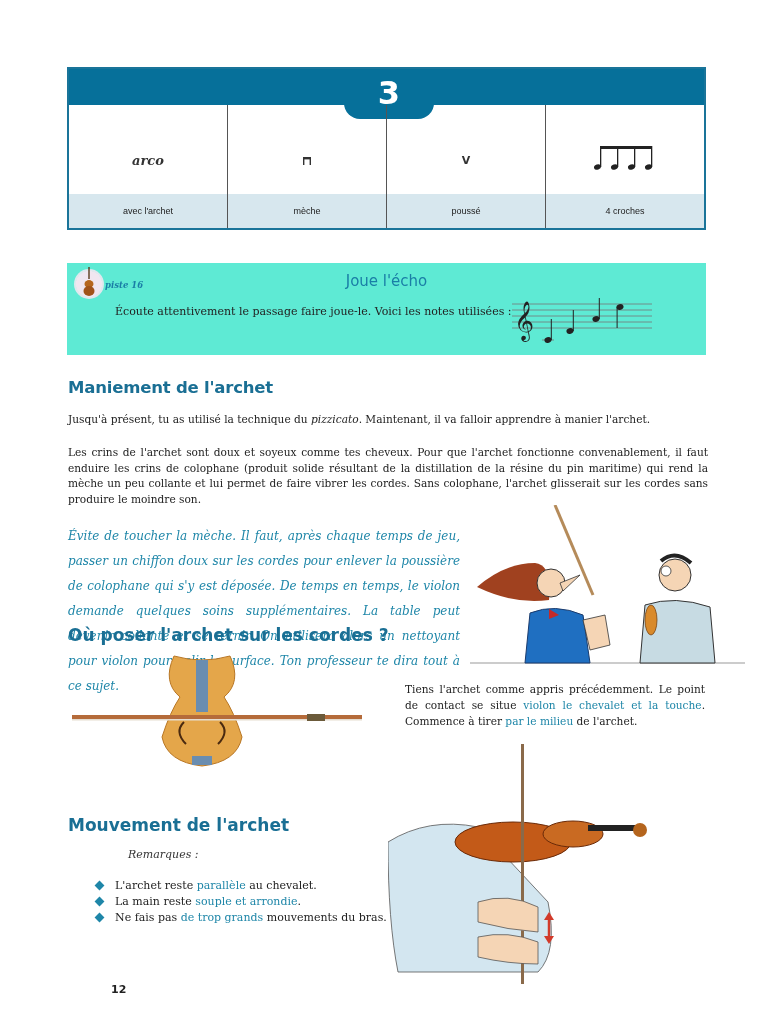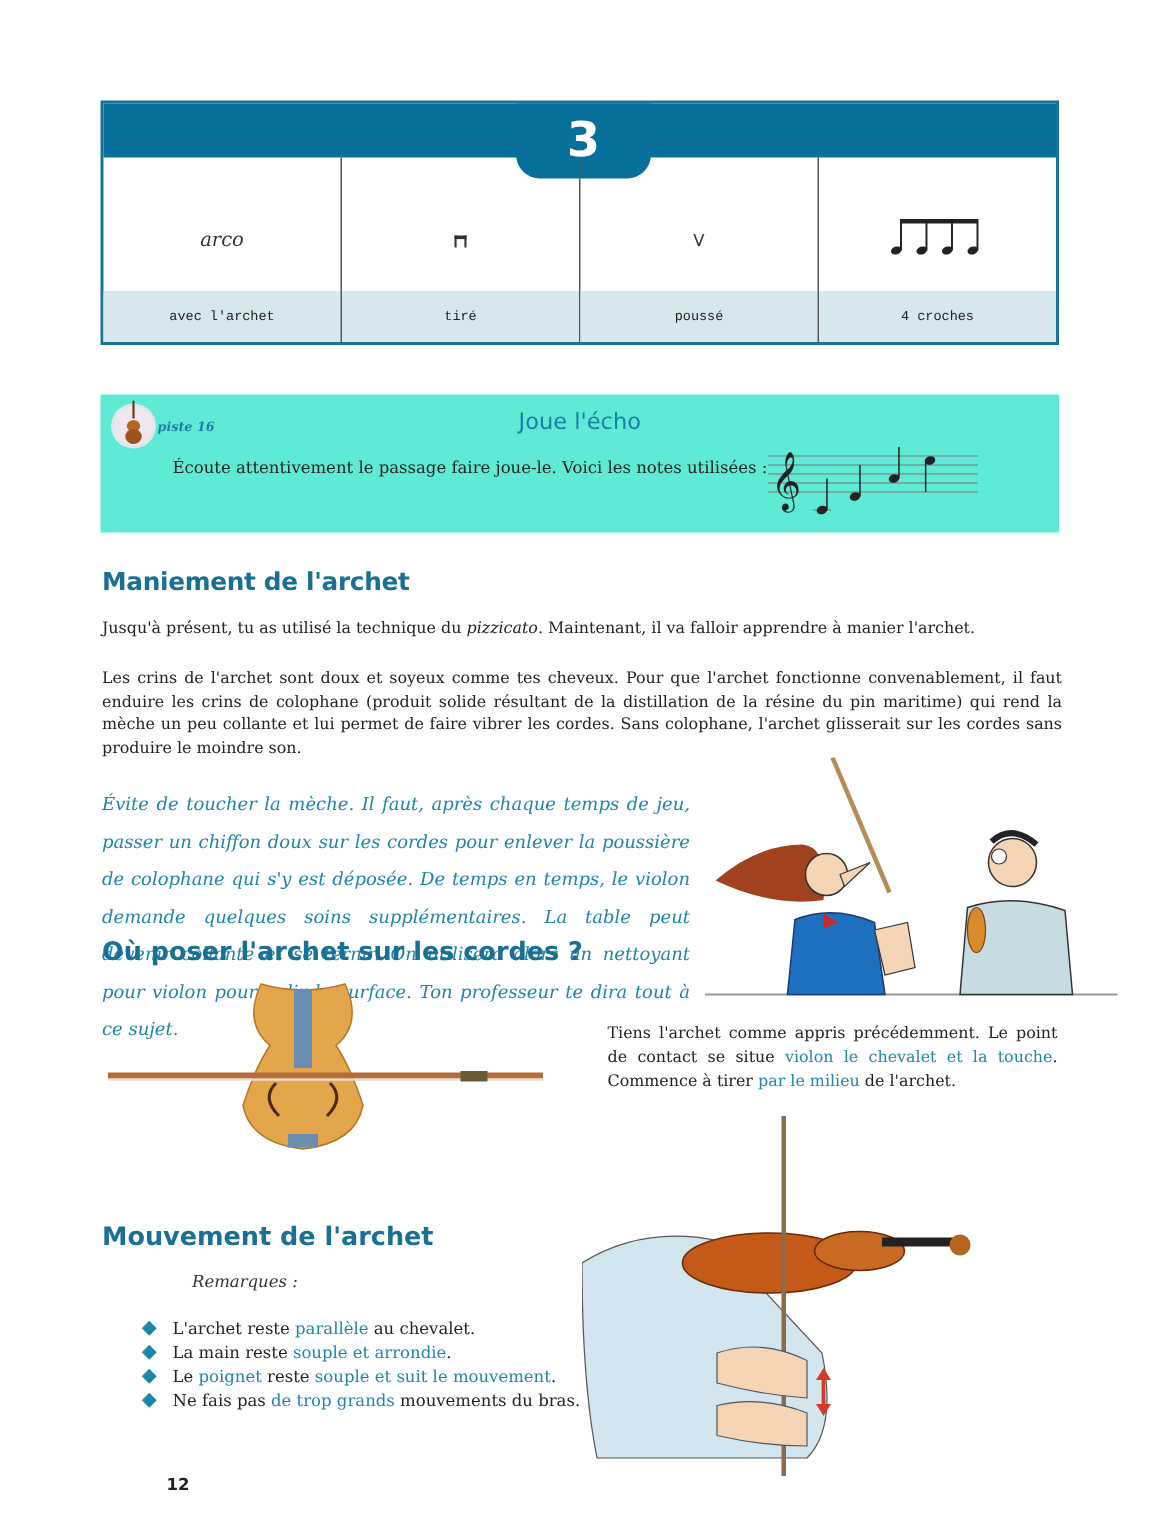--- a/index.html
+++ b/index.html
@@ -7,22 +7,22 @@
   body { position: relative; font-family: "DejaVu Serif", serif; color: #222; }
 
   
   .summary-box { position: absolute; left: 67px; top: 67px; width: 639px; height: 163px; border: 2px solid #1a7499; background: #fff; }
   .summary-bar { position: absolute; left: 0; top: 0; width: 100%; height: 36px; background: #06709a; }
   .summary-tab { position: absolute; left: 275px; top: 0; width: 90px; height: 50px; background: #06709a; border-radius: 0 0 16px 16px; }
   .summary-num { position: absolute; left: 275px; top: 4px; width: 90px; text-align: center; color: #fff; font-family: "DejaVu Sans", sans-serif; font-weight: bold; font-size: 32px; line-height: 40px; }
   .summary-cols { position: absolute; left: 0; top: 36px; width: 100%; height: 123px; display: flex; }
   .summary-col { flex: 1; position: relative; }
   .summary-col + .summary-col { border-left: 1.5px solid #555; }
-  .summary-col .sym { position: absolute; top: 20px; left: 0; width: 100%; height: 70px; display: flex; align-items: center; justify-content: center; }
-  .summary-col .lab { position: absolute; bottom: 0; left: 0; width: 100%; height: 34px; background: #d7e7ee; display: flex; align-items: center; justify-content: center; font-size: 9px; font-family: Liberation Mono, monospace; color: #222; }
+  .summary-col .sym { position: absolute; top: 20px; left: 0; width: 100%; height: 70px; display: flex; align-items: center; justify-content: center; font-weight: bold; }
+  .summary-col .lab { position: absolute; bottom: 0; left: 0; width: 100%; height: 34px; background: #d7e7ee; display: flex; align-items: center; justify-content: center; font-size: 9px; font-family: Liberation Sans, sans-serif; color: #222; }
   .sym-arco { font-style: italic; font-size: 13px; color: #333; font-family: "DejaVu Serif", serif; }
   .sym-small { font-size: 11px; color: #333; font-family: "DejaVu Sans", sans-serif; }
 
   
   .echo-box { position: absolute; left: 67px; top: 263px; width: 639px; height: 92px; background: #5eead4; }
   .echo-title { position: absolute; left: 0; top: 9px; width: 100%; text-align: center; color: #1a7ea6; font-family: "DejaVu Sans", sans-serif; font-size: 15px; }
   .cd-icon { position: absolute; left: 7px; top: 6px; width: 30px; height: 30px; border-radius: 50%; background: radial-gradient(circle at 50% 50%, #ffffff 0 20%, #f0e6f0 21% 60%, #dfe8ee 61% 100%); }
   .cd-violin { position: absolute; left: 15px; top: 4px; width: 14px; height: 30px; }
   .track-label { position: absolute; left: 38px; top: 17px; color: #1a7ea6; font-style: italic; font-weight: bold; font-size: 8.5px; font-family: "DejaVu Serif", serif; }
   .echo-text { position: absolute; left: 48px; top: 42px; font-size: 11px; color: #222; font-family: "DejaVu Serif", serif; }
@@ -74,21 +74,21 @@
     <div class="summary-col">
       <div class="sym">
         <span>
           <svg width="10" height="10" viewBox="0 0 10 10">
               <rect x="1" y="1" width="8" height="2.4" fill="#333"></rect>
               <rect x="1" y="1" width="1.4" height="8" fill="#333"></rect>
               <rect x="7.6" y="1" width="1.4" height="8" fill="#333"></rect>
             </svg>
         </span>
       </div>
-      <div class="lab">tiré</div>
+      <div class="lab">mèche</div>
     </div>
     <div class="summary-col">
       <div class="sym">
           <span class="sym-small">V</span>
         </div>
       <div class="lab">poussé</div>
     </div>
     <div class="summary-col">
       <div class="sym">
         <span>
@@ -187,21 +187,20 @@
   </svg>
 </div>
 
 <p class="para3"><span>Tiens l'archet comme appris précédemment. Le point de contact se situe </span><span class="hl">violon le chevalet et la touche</span><span>. Commence à tirer </span><span class="hl">par le milieu</span><span> de l'archet.</span></p>
 
 <div class="sub-title sub2">Mouvement de l'archet</div>
 <div class="remarks">Remarques :</div>
 <ul class="bullets">
   <li><span class="dot"></span><span>L'archet reste </span><span class="hl">parallèle</span><span> au chevalet.</span></li>
   <li><span class="dot"></span><span>La main reste </span><span class="hl">souple et arrondie</span><span>.</span></li>
-  <li><span class="dot"></span><span>Le </span><span class="hl">poignet</span><span> reste </span><span class="hl">souple et suit le mouvement</span><span>.</span></li>
   <li><span class="dot"></span><span>Ne fais pas </span><span class="hl">de trop grands</span><span> mouvements du bras.</span></li>
 </ul>
 
 <div class="illus illus-player">
   <svg viewBox="0 0 268 248">
     <path d="M0 100 Q40 75 90 85 L160 160 Q170 210 150 230 L10 230 Q0 180 0 100Z" fill="#d3e6f0" stroke="#555" stroke-width="0.8"></path>
     <ellipse cx="125" cy="100" rx="58" ry="20" fill="#c35a18" stroke="#6a2a08" stroke-width="1"></ellipse>
     <ellipse cx="185" cy="92" rx="30" ry="13" fill="#c96a22" stroke="#6a2a08" stroke-width="1"></ellipse>
     <rect x="200" y="83" width="48" height="6" fill="#222"></rect>
     <circle cx="252" cy="88" r="7" fill="#b5651d"></circle>

